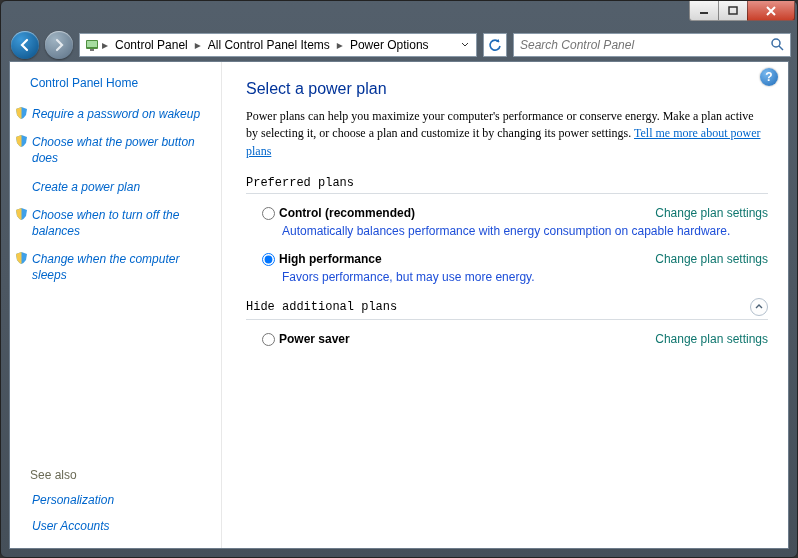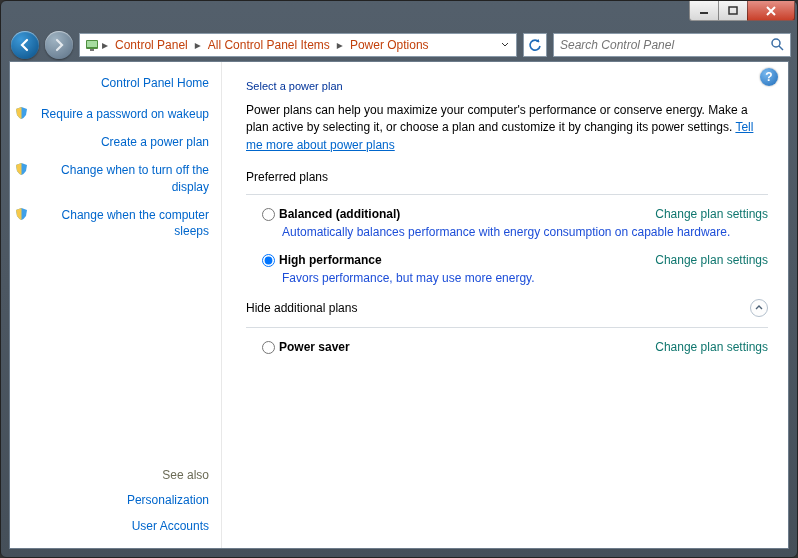--- a/index.html
+++ b/index.html
@@ -69,35 +69,35 @@
     background: #fff;
     border: 1px solid #8a9aa9;
     display:flex;
     align-items:center;
     padding: 0 2px 0 4px;
     gap: 2px;
   }
   .addricon { width:16px; height:16px; display:flex; align-items:center; justify-content:center; }
   .crumb {
     padding: 0 5px;
-    color: #c2410c;
+    color: #000000;
     font-size: 12px;
     white-space: nowrap;
   }
   .crumb-sep { color:#555; }
   .addr-spacer { flex:1; }
   .addr-drop { width:18px; display:flex; align-items:center; justify-content:center; }
   .refreshbtn {
     width: 24px; height: 24px;
     background: #fff;
     border: 1px solid #8a9aa9;
     display:flex; align-items:center; justify-content:center;
   }
   .searchbox {
-    width: 238px; height: 24px;
+    width: 278px; height: 24px;
     background: #fff;
     border: 1px solid #8a9aa9;
     display:flex; align-items:center;
     padding: 0 4px;
   }
   .searchbox input {
     flex:1; border:none; outline:none;
     font-size:12px; font-style:italic; color:#888;
     background:transparent;
   }
@@ -112,21 +112,20 @@
     overflow:hidden;
     position:relative;
   }
   .sidebar {
     width: 212px;
     background: #fff;
     border-right: 1px solid #e8e8e8;
     padding: 14px 12px 10px 20px;
     display:flex;
     flex-direction:column;
-    text-align:right;
   }
   .sidebar a, .sidebar .link {
     color: #0066cc;
     text-decoration: none;
     cursor:pointer;
   }
   .side-home {
     color:#0066cc;
     font-size:12px;
     margin-bottom: 16px;
@@ -134,21 +133,21 @@
   .side-item {
     display:flex;
     align-items:flex-start;
     gap:4px;
     margin-bottom: 12px;
     line-height: 1.35;
     margin-left: -16px;
     padding-left: 0;
   }
   .side-item .bullet { width:14px; display:flex; justify-content:center; padding-top:1px;}
-  .side-item .txt { flex:1; }
+  .side-item .txt { flex:1;font-style:italic; }
   .side-spacer { flex:1; }
   .seealso { color:#6a6a55; margin-bottom:10px; }
 
   .main {
     flex:1;
     padding: 14px 20px 10px 24px;
     position:relative;
     overflow:auto;
   }
   .helpicon {
@@ -158,40 +157,42 @@
     border-radius:50%;
     background: radial-gradient(circle at 35% 30%, #79b9ef, #1e6bb8);
     color:#fff;
     font-weight:bold;
     font-size:12px;
     display:flex; align-items:center; justify-content:center;
     box-shadow: 0 0 2px rgba(0,0,0,0.4);
   }
   h1.pagetitle {
     color:#003399;
-    font-size:11px;
+    font-size:16px;
     font-weight:400;
     margin: 4px 0 10px 0;
   }
   .desc {
     font-size:12px;
     color:#000;
     line-height:1.45;
     margin: 0 0 6px 0;
+    font-family: Liberation Serif, serif;
   }
   .desc a { color:#0066cc; text-decoration:underline; }
 
   .section-label {
     font-size:12px;
     color:#000;
     margin-top: 16px;
     border-bottom: 1px solid #d8dde2;
-    padding-bottom: 10px;
+    padding-bottom: 3px;
     display:flex;
     align-items:center;
+    font-family:Liberation Mono, monospace;
   }
   .section-label .sl-text { flex: 0 0 auto; }
   .section-label .sl-line { flex:1; }
   .section-label .expander {
     width:18px; height:18px; border:1px solid #b3c0cd;
     border-radius:50%; background:#fdfdfd;
     display:flex; align-items:center; justify-content:center;
     font-size:10px; color:#4b6075;
     cursor:pointer;
   }
@@ -292,31 +293,40 @@
       <div class="side-item">
         <span class="bullet">
             <svg width="11" height="12">
               <path d="M5.5 0 L11 2 L10 8 Q8 11 5.5 12 Q3 11 1 8 L0 2 Z" fill="#3fa0e8"></path>
               <path d="M5.5 0 L5.5 12 Q3 11 1 8 L0 2 Z" fill="#f6c94b"></path>
             </svg>
           </span>
         <a class="txt">Require a password on wakeup</a>
       </div>
       <div class="side-item">
+        <span class="bullet">
+            <svg width="11" height="12">
+              <path d="M5.5 0 L11 2 L10 8 Q8 11 5.5 12 Q3 11 1 8 L0 2 Z" fill="#3fa0e8"></path>
+              <path d="M5.5 0 L5.5 12 Q3 11 1 8 L0 2 Z" fill="#f6c94b"></path>
+            </svg>
+          </span>
+        <a class="txt">Choose what the power button does</a>
+      </div>
+      <div class="side-item">
         <span class="bullet"></span>
         <a class="txt">Create a power plan</a>
       </div>
       <div class="side-item">
         <span class="bullet">
             <svg width="11" height="12">
               <path d="M5.5 0 L11 2 L10 8 Q8 11 5.5 12 Q3 11 1 8 L0 2 Z" fill="#3fa0e8"></path>
               <path d="M5.5 0 L5.5 12 Q3 11 1 8 L0 2 Z" fill="#f6c94b"></path>
             </svg>
           </span>
-        <a class="txt">Change when to turn off the display</a>
+        <a class="txt">Choose when to turn off the balances</a>
       </div>
       <div class="side-item">
         <span class="bullet">
             <svg width="11" height="12">
               <path d="M5.5 0 L11 2 L10 8 Q8 11 5.5 12 Q3 11 1 8 L0 2 Z" fill="#3fa0e8"></path>
               <path d="M5.5 0 L5.5 12 Q3 11 1 8 L0 2 Z" fill="#f6c94b"></path>
             </svg>
           </span>
         <a class="txt">Change when the computer sleeps</a>
       </div>
@@ -342,21 +352,21 @@
       </p>
 
       <div class="section-label">
         <span class="sl-text">Preferred plans</span>
         <span class="sl-line"></span>
       </div>
 
       <div class="plan">
         <div class="plan-row1">
           <input type="radio" name="plan" style="">
-          <label>Balanced (additional)</label>
+          <label>Control (recommended)</label>
           <span class="spacer"></span>
           <a href="#">Change plan settings</a>
         </div>
         <div class="plan-sub">Automatically balances performance with energy consumption on capable hardware.</div>
       </div>
 
       <div class="plan">
         <div class="plan-row1">
           <input type="radio" name="plan" checked="" style="">
           <label>High performance</label>

